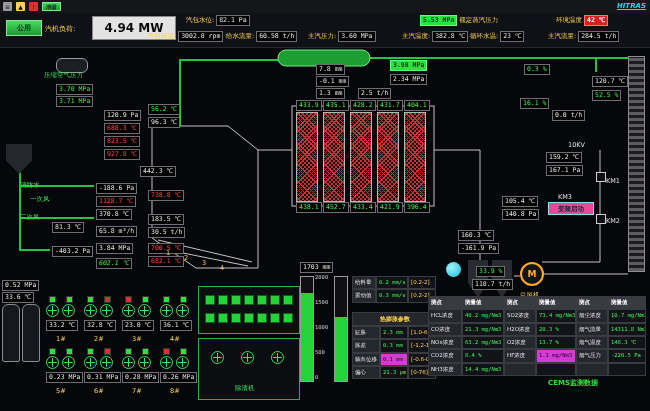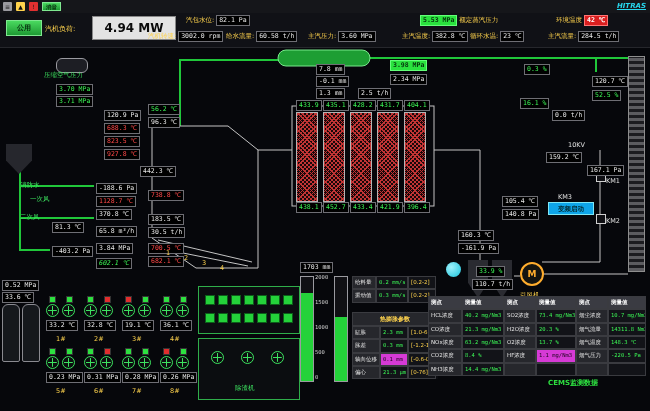--- a/index.html
+++ b/index.html
@@ -34,21 +34,21 @@
   
   .bank{position:absolute;width:20px;height:88px;border:1px solid #b5b5b5;background:
      repeating-linear-gradient(45deg,transparent 0 2px,#c23434 2px 3px),
      repeating-linear-gradient(-45deg,transparent 0 2px,#c23434 2px 3px),#17080a;}
   .pumpc{position:absolute;width:11px;height:11px;border:1px solid #3ce35f;border-radius:50%;background:
      linear-gradient(#3ce35f,#3ce35f) 50% 50%/1px 80% no-repeat,
      linear-gradient(#3ce35f,#3ce35f) 50% 50%/80% 1px no-repeat,#0d0d10;}
   .lamp{position:absolute;width:5px;height:5px;border:1px solid #333;}
   .lamp.g{background:#2de040;} .lamp.r{background:#e02d2d;}
   .breaker{position:absolute;width:8px;height:8px;background:#101014;border:1px solid #cfcfcf;}
-  #vfd-button{position:absolute;left:548px;top:202px;width:46px;height:13px;background:#0ea5e9;border:1px solid #7fe7f5;
+  #vfd-button{position:absolute;left:548px;top:202px;width:46px;height:13px;background:#ec4899;border:1px solid #7fe7f5;
               color:#032b31;font:bold 6.5px/11px "DejaVu Sans",sans-serif;text-align:center;}
   #motor{position:absolute;left:520px;top:262px;width:20px;height:20px;border:2px solid #ffad2e;border-radius:50%;
          color:#ffad2e;font:bold 9px/20px "DejaVu Sans",sans-serif;text-align:center;background:#141410;}
   #chimney{position:absolute;left:628px;top:56px;width:15px;height:214px;border:1px solid #8e8e8e;
            background:repeating-linear-gradient(0deg,#5c5c60 0 3px,#1c1c20 3px 6px);}
   .hopper{position:absolute;width:20px;height:38px;background:#2a2b31;clip-path:polygon(0 0,100% 0,100% 60%,50% 100%,0 60%);}
   #left-hopper{position:absolute;left:6px;top:144px;width:26px;height:30px;background:#26272d;
                clip-path:polygon(0 0,100% 0,100% 55%,50% 100%,0 55%);}
   #airtank{position:absolute;left:56px;top:58px;width:30px;height:13px;border:1px solid #9a9aa0;border-radius:6px;background:#1d1e24;}
   .tank{position:absolute;width:16px;height:56px;background:#15181c;border:1px solid #8a8a90;border-radius:6px 6px 2px 2px;}
@@ -201,21 +201,21 @@
     <div class="vb g" style="position: absolute; left: 323px; top: 202px;">452.7</div>
     <div class="vb g" style="position: absolute; left: 350px; top: 202px;">433.4</div>
     <div class="vb g" style="position: absolute; left: 377px; top: 202px;">421.9</div>
     <div class="vb g" style="position: absolute; left: 404px; top: 202px;">396.4</div>
     <div class="vb g" style="position: absolute; left: 524px; top: 64px;">0.3 %</div>
     <div class="vb g" style="position: absolute; left: 520px; top: 98px;">16.1 %</div>
     <div class="vb w" style="position: absolute; left: 592px; top: 76px;">120.7 ℃</div>
     <div class="vb g" style="position: absolute; left: 592px; top: 90px;">52.5 %</div>
     <div class="vb w" style="position: absolute; left: 552px; top: 110px;">0.0 t/h</div>
     <div class="vb w" style="position: absolute; left: 546px; top: 152px;">159.2 ℃</div>
-    <div class="vb w" style="position: absolute; left: 546px; top: 165px; margin-left: 41px;">167.1 Pa</div>
+    <div class="vb w" style="position: absolute; left: 546px; top: 165px;">167.1 Pa</div>
     <div class="vb w" style="position: absolute; left: 502px; top: 196px;">105.4 ℃</div>
     <div class="vb w" style="position: absolute; left: 502px; top: 209px;">140.8 Pa</div>
     <div class="vb w" style="position: absolute; left: 458px; top: 230px;">160.3 ℃</div>
     <div class="vb w" style="position: absolute; left: 458px; top: 243px;">-161.9 Pa</div>
     <div class="vb g" style="position: absolute; left: 476px; top: 266px;">33.9 %</div>
     <div class="vb w" style="position: absolute; left: 472px; top: 279px;">110.7 t/h</div>
     <div class="vb w" style="position: absolute; left: 2px; top: 280px;">0.52 MPa</div>
     <div class="vb w" style="position: absolute; left: 2px; top: 292px;">33.6 ℃</div>
     <div class="lbl g" style="position: absolute; left: 44px; top: 72px;">压缩空气压力</div>
     <div class="lbl g" style="position: absolute; left: 20px; top: 182px;">消防水</div>
@@ -249,21 +249,21 @@
       <div class="pumpc" style="position: absolute; left: 0px; top: 8px;"></div>
       <div class="pumpc" style="position: absolute; left: 16px; top: 8px;"></div>
       <div class="vb w" style="position: absolute; left: 0px; top: 24px;">32.8 ℃</div>
       <div class="lbl y" style="position: absolute; left: 10px; top: 40px;">2#</div>
     </div>
     <div style="position: absolute; left: 122px; top: 296px; width: 34px; height: 48px;">
       <div class="lamp r" style="position: absolute; left: 3px; top: 0px;"></div>
       <div class="lamp g" style="position: absolute; left: 20px; top: 0px;"></div>
       <div class="pumpc" style="position: absolute; left: 0px; top: 8px;"></div>
       <div class="pumpc" style="position: absolute; left: 16px; top: 8px;"></div>
-      <div class="vb w" style="position: absolute; left: 0px; top: 24px;">19.1 ℃</div>
+      <div class="vb w" style="position: absolute; left: 0px; top: 24px;">23.0 ℃</div>
       <div class="lbl y" style="position: absolute; left: 10px; top: 40px;">3#</div>
     </div>
     <div style="position: absolute; left: 160px; top: 296px; width: 34px; height: 48px;">
       <div class="lamp g" style="position: absolute; left: 3px; top: 0px;"></div>
       <div class="lamp g" style="position: absolute; left: 20px; top: 0px;"></div>
       <div class="pumpc" style="position: absolute; left: 0px; top: 8px;"></div>
       <div class="pumpc" style="position: absolute; left: 16px; top: 8px;"></div>
       <div class="vb w" style="position: absolute; left: 0px; top: 24px;">36.1 ℃</div>
       <div class="lbl y" style="position: absolute; left: 10px; top: 40px;">4#</div>
     </div>

